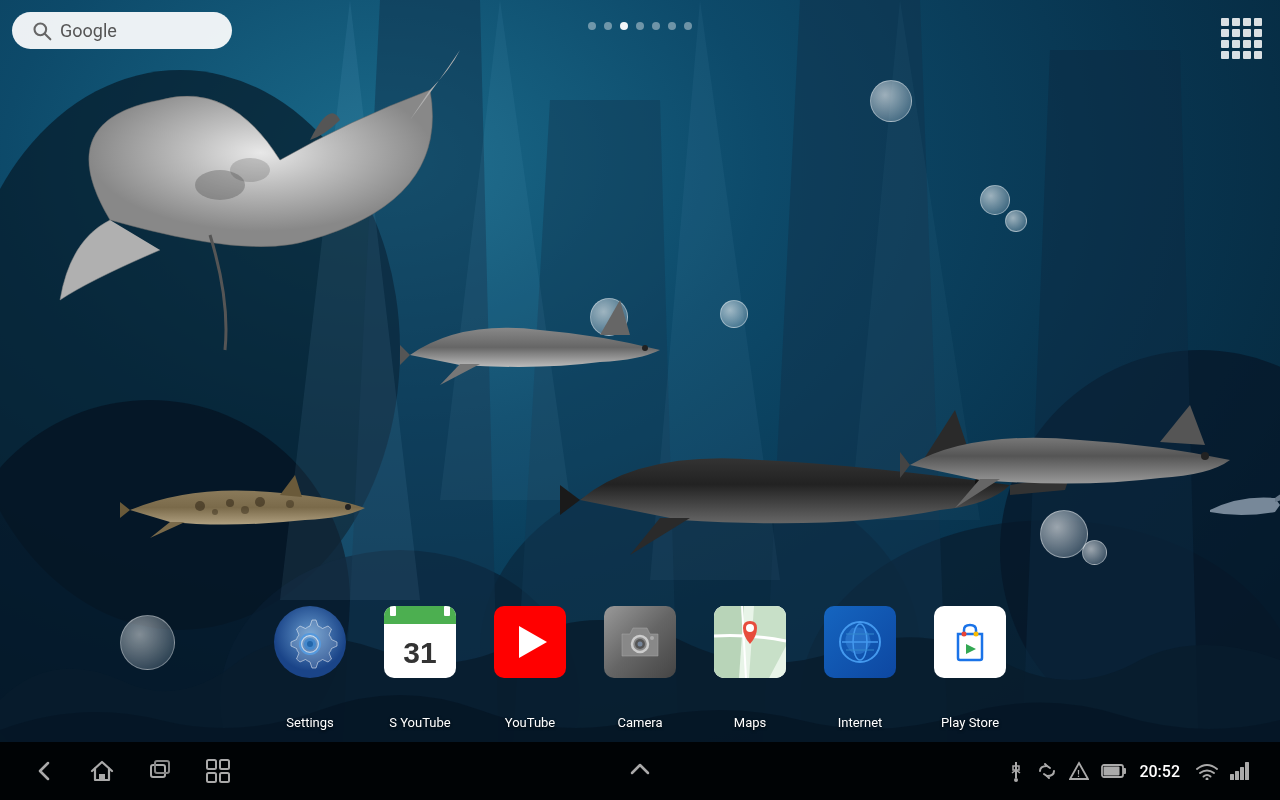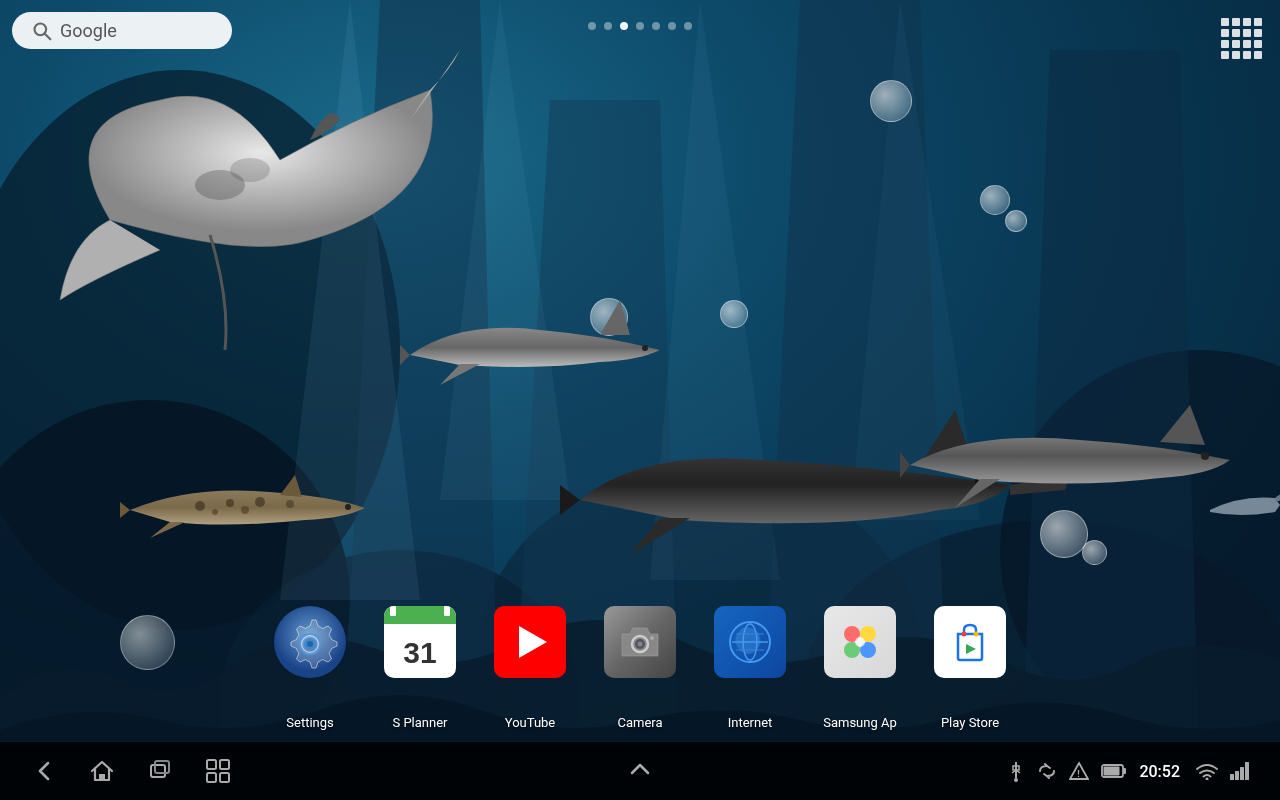--- a/index.html
+++ b/index.html
@@ -473,21 +473,21 @@
       <div style="width:72px;height:81px;display:flex;flex-direction:column;">
         <div style="background:#4caf50;height:22px;display:flex;align-items:center;justify-content:center;position:relative;">
           <div style="position:absolute;left:6px;top:4px;width:6px;height:10px;background:#fff;border-radius:1px;"></div>
           <div style="position:absolute;right:6px;top:4px;width:6px;height:10px;background:#fff;border-radius:1px;"></div>
         </div>
         <div style="flex:1;display:flex;align-items:center;justify-content:center;font-size:30px;font-weight:bold;color:#333;font-family:Arial;">
           <span>31</span>
         </div>
       </div>
     </div>
-    <span class="app-label">S Planner</span>
+    <span class="app-label">S YouTube</span>
   </div>
 
   <div class="app-icon-wrapper">
     <div class="app-icon" style="background:#ff0000;border-radius:10px;">
       <div class="yt-play"></div>
     </div>
     <span class="app-label">YouTube</span>
   </div>
 
   <div class="app-icon-wrapper">
@@ -496,50 +496,53 @@
         <path d="M6 16 L14 16 L17 10 L31 10 L34 16 L42 16 L42 38 L6 38 Z" fill="#888" stroke="#aaa" stroke-width="0.5"></path>
         <circle cx="24" cy="26" r="8" fill="none" stroke="#ccc" stroke-width="2.5"></circle>
         <circle cx="24" cy="26" r="5" fill="#555"></circle>
         <circle cx="24" cy="26" r="2.5" fill="rgba(150,180,220,0.5)"></circle>
         <circle cx="36" cy="20" r="2" fill="#aaa"></circle>
       </svg>
     </div>
     <span class="app-label">Camera</span>
   </div>
 
+  <div class="app-icon-wrapper">
+    <div class="app-icon" style="background:#fff;border-radius:10px;overflow:hidden;">
+      <svg width="72" height="72" viewBox="0 0 72 72">
+
+        <rect width="72" height="72" fill="#e8f4e8"></rect>
+        <path d="M0 0 L30 0 L25 72 L0 72 Z" fill="#b8d4b8"></path>
+        <path d="M40 0 L72 0 L72 40 L55 72 L35 72 Z" fill="#c8e0c8"></path>
+
+        <path d="M0 30 Q36 28 72 35" stroke="#fff" stroke-width="3" fill="none"></path>
+        <path d="M28 0 L32 72" stroke="#fff" stroke-width="2" fill="none"></path>
+
+        <path d="M36 15 Q43 15 43 22 Q43 30 36 38 Q29 30 29 22 Q29 15 36 15 Z" fill="#e74c3c"></path>
+        <circle cx="36" cy="22" r="4" fill="#fff"></circle>
+      </svg>
+    </div>
+    <span class="app-label">Maps</span>
+  </div>
 
   <div class="app-icon-wrapper">
     <div class="app-icon" style="background:linear-gradient(135deg,#1565c0,#0d47a1);border-radius:10px;">
       <svg width="52" height="52" viewBox="0 0 52 52">
         <circle cx="26" cy="26" r="20" fill="none" stroke="#4499ee" stroke-width="2"></circle>
 
         <path d="M18 12 Q24 10 30 13 Q35 16 36 22 Q38 28 34 32 Q30 38 24 38 Q18 38 14 32 Q10 26 12 20 Z" fill="#3a88dd" opacity="0.5"></path>
         <ellipse cx="26" cy="26" rx="7" ry="18" fill="none" stroke="#4499ee" stroke-width="1.5"></ellipse>
         <line x1="8" y1="26" x2="44" y2="26" stroke="#4499ee" stroke-width="1.5"></line>
         <line x1="12" y1="18" x2="40" y2="18" stroke="#3388cc" stroke-width="1"></line>
         <line x1="12" y1="34" x2="40" y2="34" stroke="#3388cc" stroke-width="1"></line>
       </svg>
     </div>
     <span class="app-label">Internet</span>
   </div>
 
-  <div class="app-icon-wrapper">
-    <div class="app-icon" style="background:linear-gradient(135deg,#e8e8e8,#d8d8d8);border-radius:10px;">
-      <svg width="52" height="52" viewBox="0 0 52 52">
-
-        <circle cx="18" cy="18" r="8" fill="#ff6b6b"></circle>
-        <circle cx="34" cy="18" r="8" fill="#ffd93d"></circle>
-        <circle cx="18" cy="34" r="8" fill="#6bcb77"></circle>
-        <circle cx="34" cy="34" r="8" fill="#4d96ff"></circle>
-
-        <circle cx="26" cy="26" r="5" fill="rgba(255,255,255,0.7)"></circle>
-      </svg>
-    </div>
-    <span class="app-label">Samsung Ap</span>
-  </div>
 
   <div class="app-icon-wrapper">
     <div class="app-icon" style="background:#fff;border-radius:10px;">
       <svg width="52" height="52" viewBox="0 0 52 52">
 
         <path d="M14 18 L38 18 L38 42 Q38 44 36 44 L16 44 Q14 44 14 42 Z" fill="none" stroke="#1a73e8" stroke-width="2.5"></path>
         <path d="M20 18 L20 14 Q20 9 26 9 Q32 9 32 14 L32 18" fill="none" stroke="#1a73e8" stroke-width="2.5"></path>
 
         <path d="M22 28 L32 33 L22 38 Z" fill="#34a853"></path>
 

